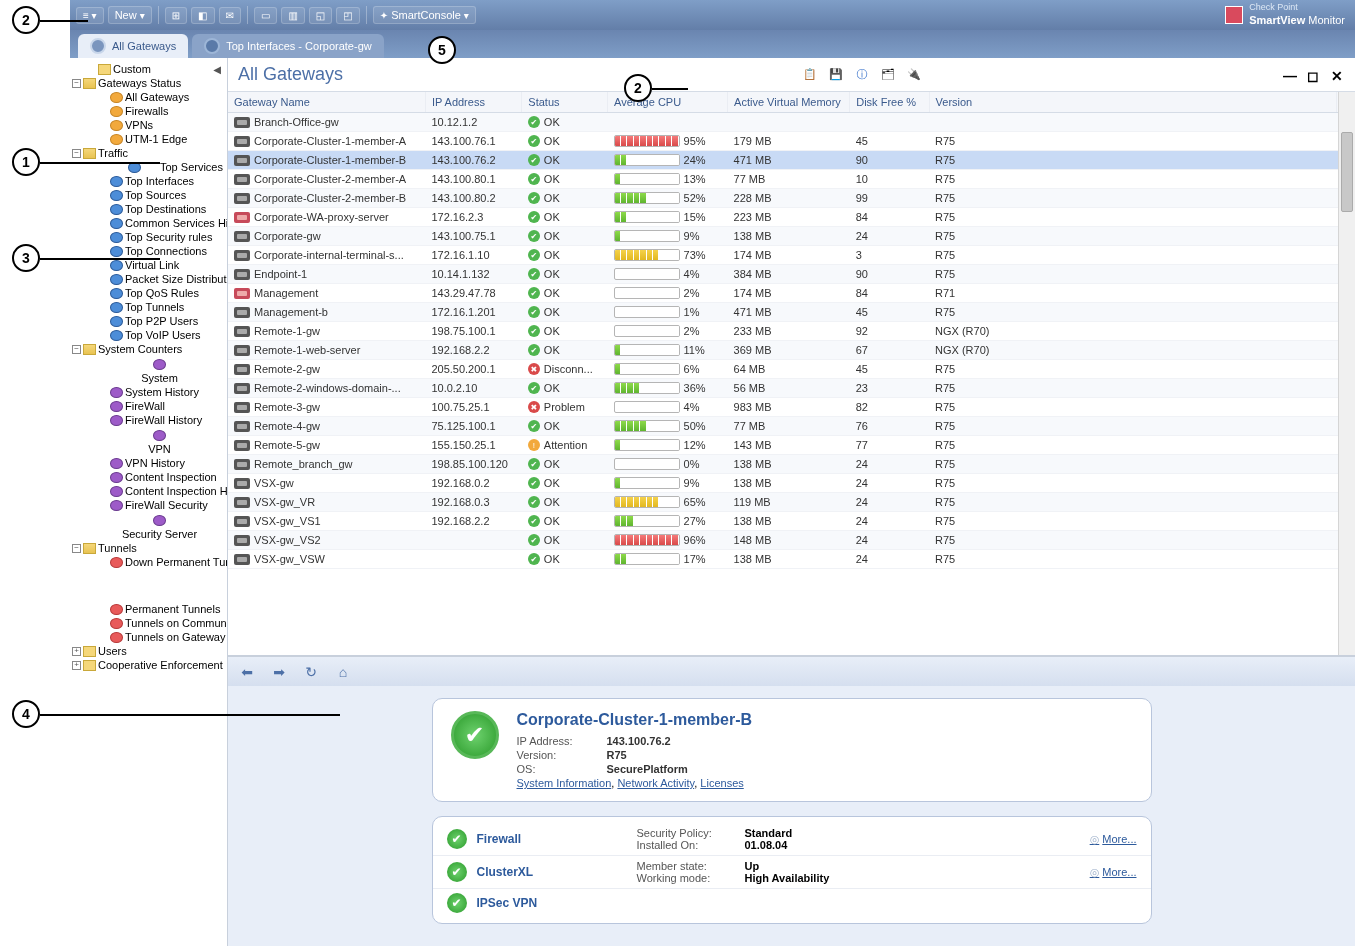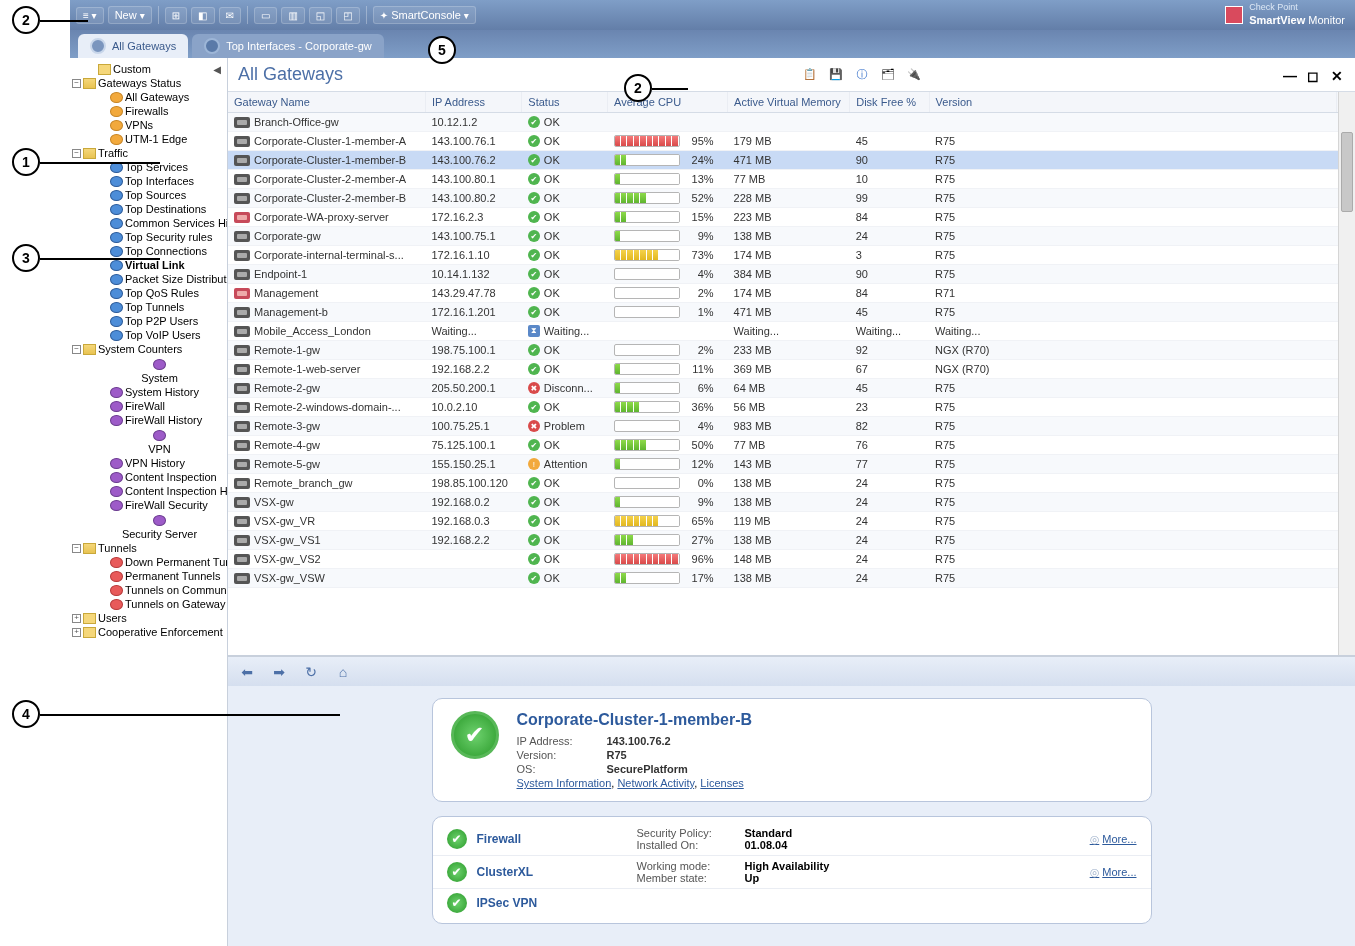--- a/index.html
+++ b/index.html
@@ -72,21 +72,21 @@
 .st-wait { background: #5a88c8; border-radius: 2px; }
 .st-disc { background: #d94a4a; }
 .st-prob { background: #d94a4a; }
 .st-att { background: #f2a93c; }
 .cpu-cell { display: flex; align-items: center; gap: 4px; }
 .cpu-bar { width: 66px; height: 12px; border: 1px solid #b5b5b5; background: #fff; display: flex; overflow: hidden; border-radius: 2px; }
 .cpu-seg { flex: 1; border-right: 1px solid #fff; }
 .cpu-seg.on-g { background: linear-gradient(#8eda4a,#5fb52f); }
 .cpu-seg.on-y { background: linear-gradient(#f5d24a,#e2b820); }
 .cpu-seg.on-r { background: linear-gradient(#f57a7a,#d94a4a); }
-.cpu-pct { width: 30px; text-align: right; }
+.cpu-pct { width: 30px; }
 .scrollbar-v { position: absolute; right: 0; top: 0; bottom: 0; width: 17px; background: #f0f0f0; border-left: 1px solid #d5d5d5; }
 .scroll-thumb { position: absolute; left: 2px; right: 2px; top: 40px; height: 80px; background: #c8c8c8; border: 1px solid #ababab; border-radius: 2px; }
 
 
 .detail-nav { height: 30px; background: linear-gradient(#e8eef8,#d5dfef); border-top: 1px solid #c8d0dc; display: flex; align-items: center; padding: 0 10px; gap: 14px; }
 .nav-btn { width: 18px; height: 18px; display: inline-flex; align-items: center; justify-content: center; color: #4d70a7; font-size: 14px; cursor: pointer; }
 
 
 .detail-panel { flex: 0 0 260px; background: #e8eef8; overflow: auto; padding: 12px 30px; }
 .detail-card { background: #fff; border: 1px solid #b8c5dc; border-radius: 10px; padding: 12px 18px; margin: 0 auto 14px; max-width: 720px; display: flex; gap: 18px; }
@@ -193,21 +193,21 @@
           <div class="tree-node" style="padding-left: 24px;">
             <span class="tree-spacer"></span>
             <span class="tree-icon ico-gw"></span>
             <span>UTM-1 Edge</span>
           </div>
           <div class="tree-node" style="padding-left: 0px;">
             <span class="tree-toggle">−</span>
             <span class="tree-icon ico-folder-open"></span>
             <span>Traffic</span>
           </div>
-          <div class="tree-node" style="padding-left: 24px;">
+          <div class="tree-node" style="padding-left: 24px; justify-content: space-between;">
             <span class="tree-spacer"></span>
             <span class="tree-icon ico-traffic"></span>
             <span>Top Services</span>
           </div>
           <div class="tree-node" style="padding-left: 24px;">
             <span class="tree-spacer"></span>
             <span class="tree-icon ico-traffic"></span>
             <span>Top Interfaces</span>
           </div>
           <div class="tree-node" style="padding-left: 24px;">
@@ -228,21 +228,21 @@
           <div class="tree-node" style="padding-left: 24px;">
             <span class="tree-spacer"></span>
             <span class="tree-icon ico-traffic"></span>
             <span>Top Security rules</span>
           </div>
           <div class="tree-node" style="padding-left: 24px;">
             <span class="tree-spacer"></span>
             <span class="tree-icon ico-traffic"></span>
             <span>Top Connections</span>
           </div>
-          <div class="tree-node" style="padding-left: 24px; font-weight: bold;">
+          <div class="tree-node" style="padding-left: 24px;">
             <span class="tree-spacer"></span>
             <span class="tree-icon ico-traffic"></span>
             <span>Virtual Link</span>
           </div>
           <div class="tree-node" style="padding-left: 24px;">
             <span class="tree-spacer"></span>
             <span class="tree-icon ico-traffic"></span>
             <span>Packet Size Distribution</span>
           </div>
           <div class="tree-node" style="padding-left: 24px;">
@@ -323,21 +323,21 @@
           <div class="tree-node" style="padding-left: 0px;">
             <span class="tree-toggle">−</span>
             <span class="tree-icon ico-folder-open"></span>
             <span>Tunnels</span>
           </div>
           <div class="tree-node" style="padding-left: 24px;">
             <span class="tree-spacer"></span>
             <span class="tree-icon ico-tun"></span>
             <span>Down Permanent Tunnels</span>
           </div>
-          <div class="tree-node" style="padding-left: 24px;">
+          <div class="tree-node" style="padding-left: 24px; margin-top: 33px;">
             <span class="tree-spacer"></span>
             <span class="tree-icon ico-tun"></span>
             <span>Permanent Tunnels</span>
           </div>
           <div class="tree-node" style="padding-left: 24px;">
             <span class="tree-spacer"></span>
             <span class="tree-icon ico-tun"></span>
             <span>Tunnels on Community</span>
           </div>
           <div class="tree-node" style="padding-left: 24px;">
@@ -706,35 +706,20 @@
                       <span class="cpu-seg "></span>
                       <span class="cpu-seg "></span>
                       <span class="cpu-seg "></span>
                     </div>
                     <span class="cpu-pct">1%</span>
                   </div>
                 </td>
                 <td>471 MB</td>
                 <td>45</td>
                 <td>R75</td>
-                <td></td>
-              </tr>
-              <tr>
-                <td><span class="gw-ico"></span><span>Mobile_Access_London</span></td>
-                <td>Waiting...</td>
-                <td>
-                  <div class="status-cell">
-                    <span class="status-dot st-wait">⧗</span>
-                    <span>Waiting...</span>
-                  </div>
-                </td>
-                <td></td>
-                <td>Waiting...</td>
-                <td>Waiting...</td>
-                <td>Waiting...</td>
                 <td></td>
               </tr>
               <tr>
                 <td><span class="gw-ico"></span><span>Remote-1-gw</span></td>
                 <td>198.75.100.1</td>
                 <td>
                   <div class="status-cell">
                     <span class="status-dot st-ok">✔</span>
                     <span>OK</span>
                   </div>
@@ -1185,26 +1170,26 @@
                   <span class="val">01.08.04</span>
                 </div>
               </div>
               <a class="svc-more">More...</a>
             </div>
             <div class="svc-row">
               <span class="svc-ico">✔</span>
               <span class="svc-name">ClusterXL</span>
               <div class="svc-props">
                 <div class="svc-prop">
+                  <span class="lbl">Member state:</span>
+                  <span class="val">Up</span>
+                </div>
+                <div class="svc-prop">
                   <span class="lbl">Working mode:</span>
                   <span class="val">High Availability</span>
-                </div>
-                <div class="svc-prop">
-                  <span class="lbl">Member state:</span>
-                  <span class="val">Up</span>
                 </div>
               </div>
               <a class="svc-more">More...</a>
             </div>
             <div class="svc-row">
               <span class="svc-ico">✔</span>
               <span class="svc-name">IPSec VPN</span>
               <div class="svc-props"></div>
             </div>
           </div>

